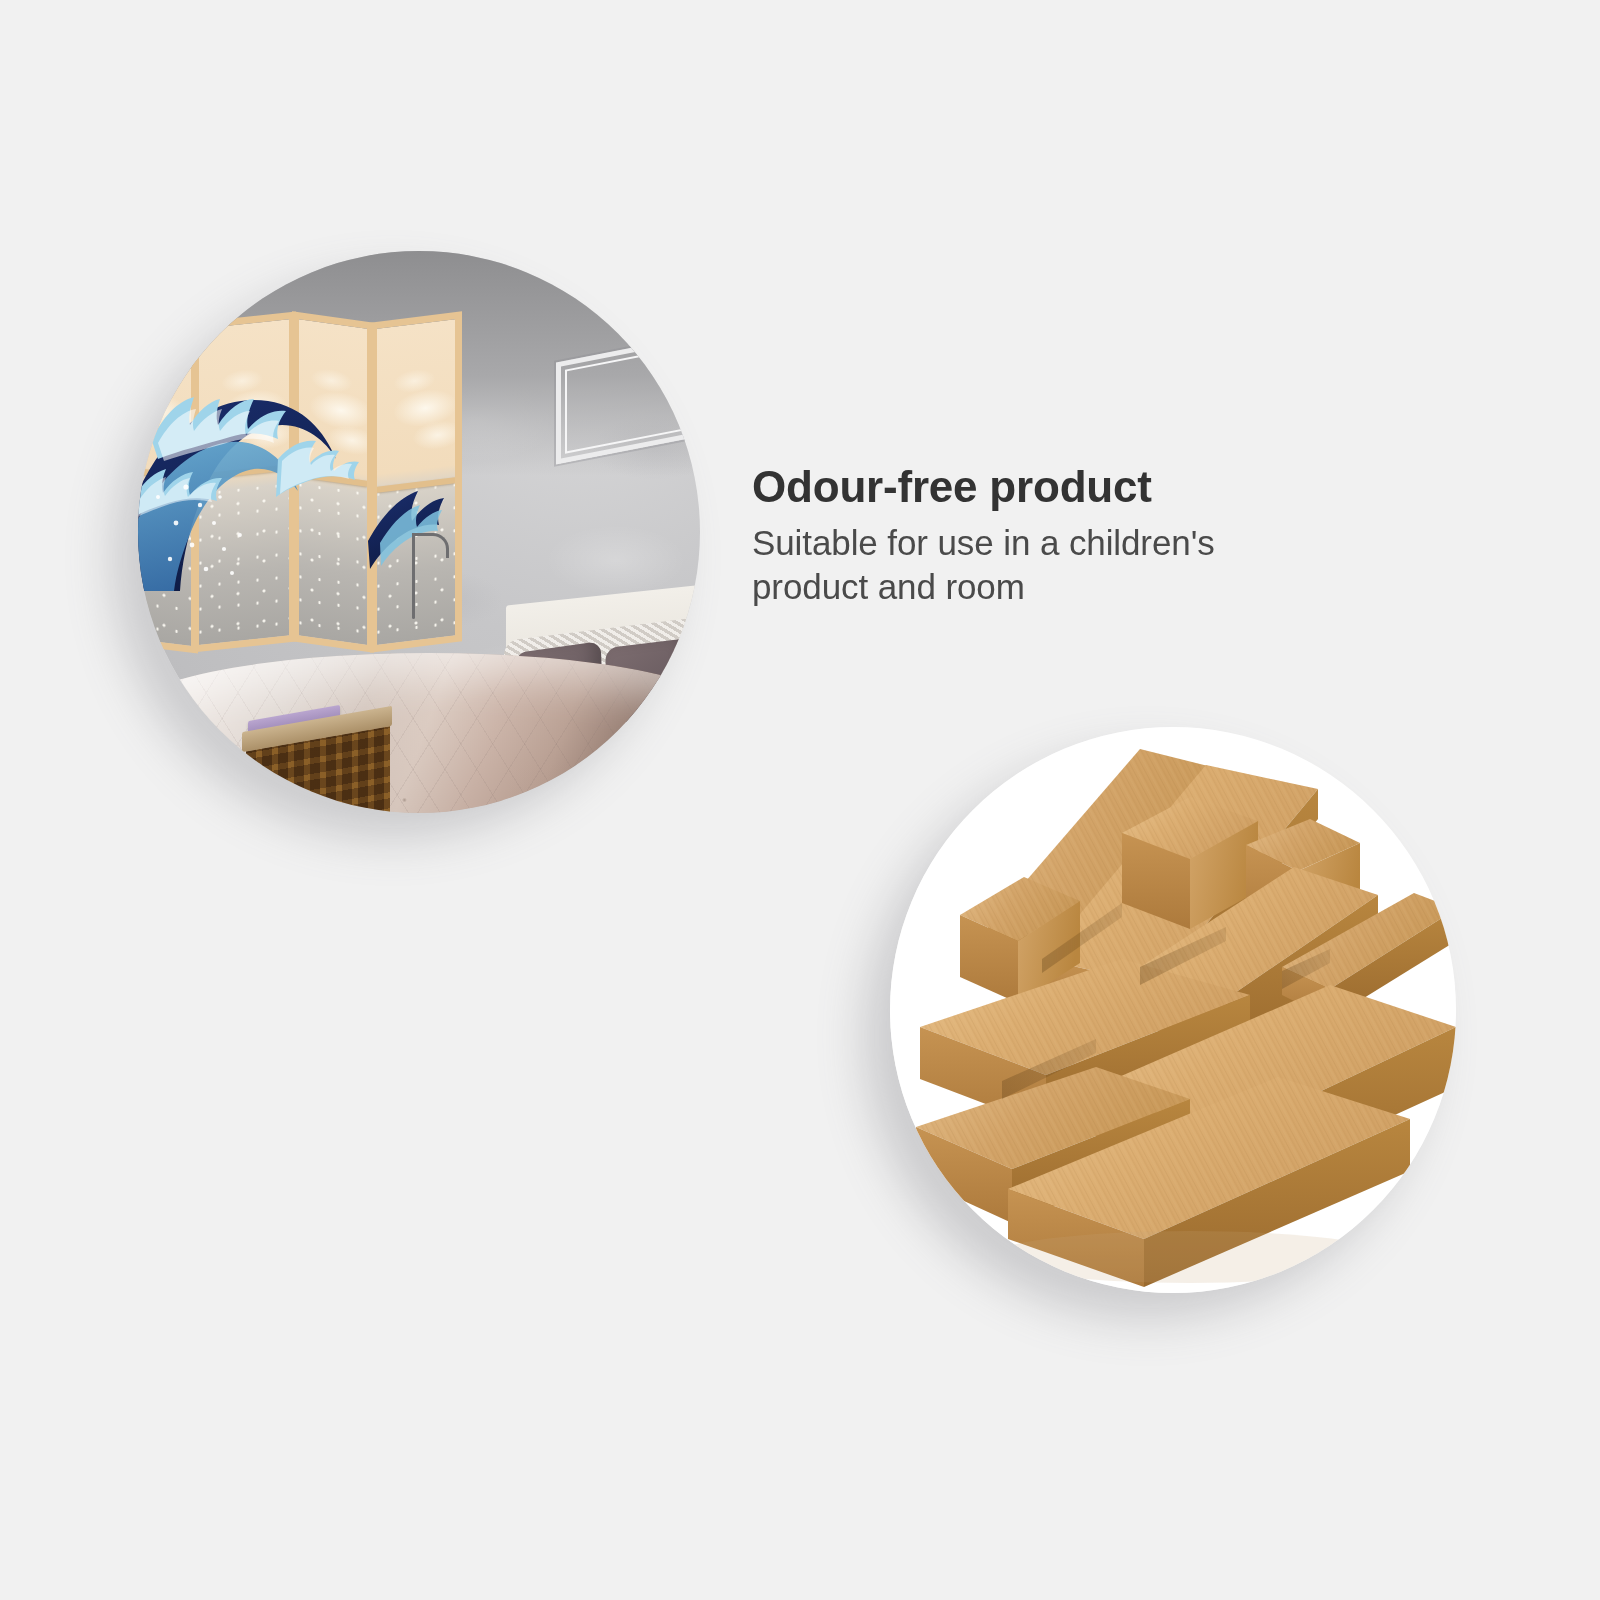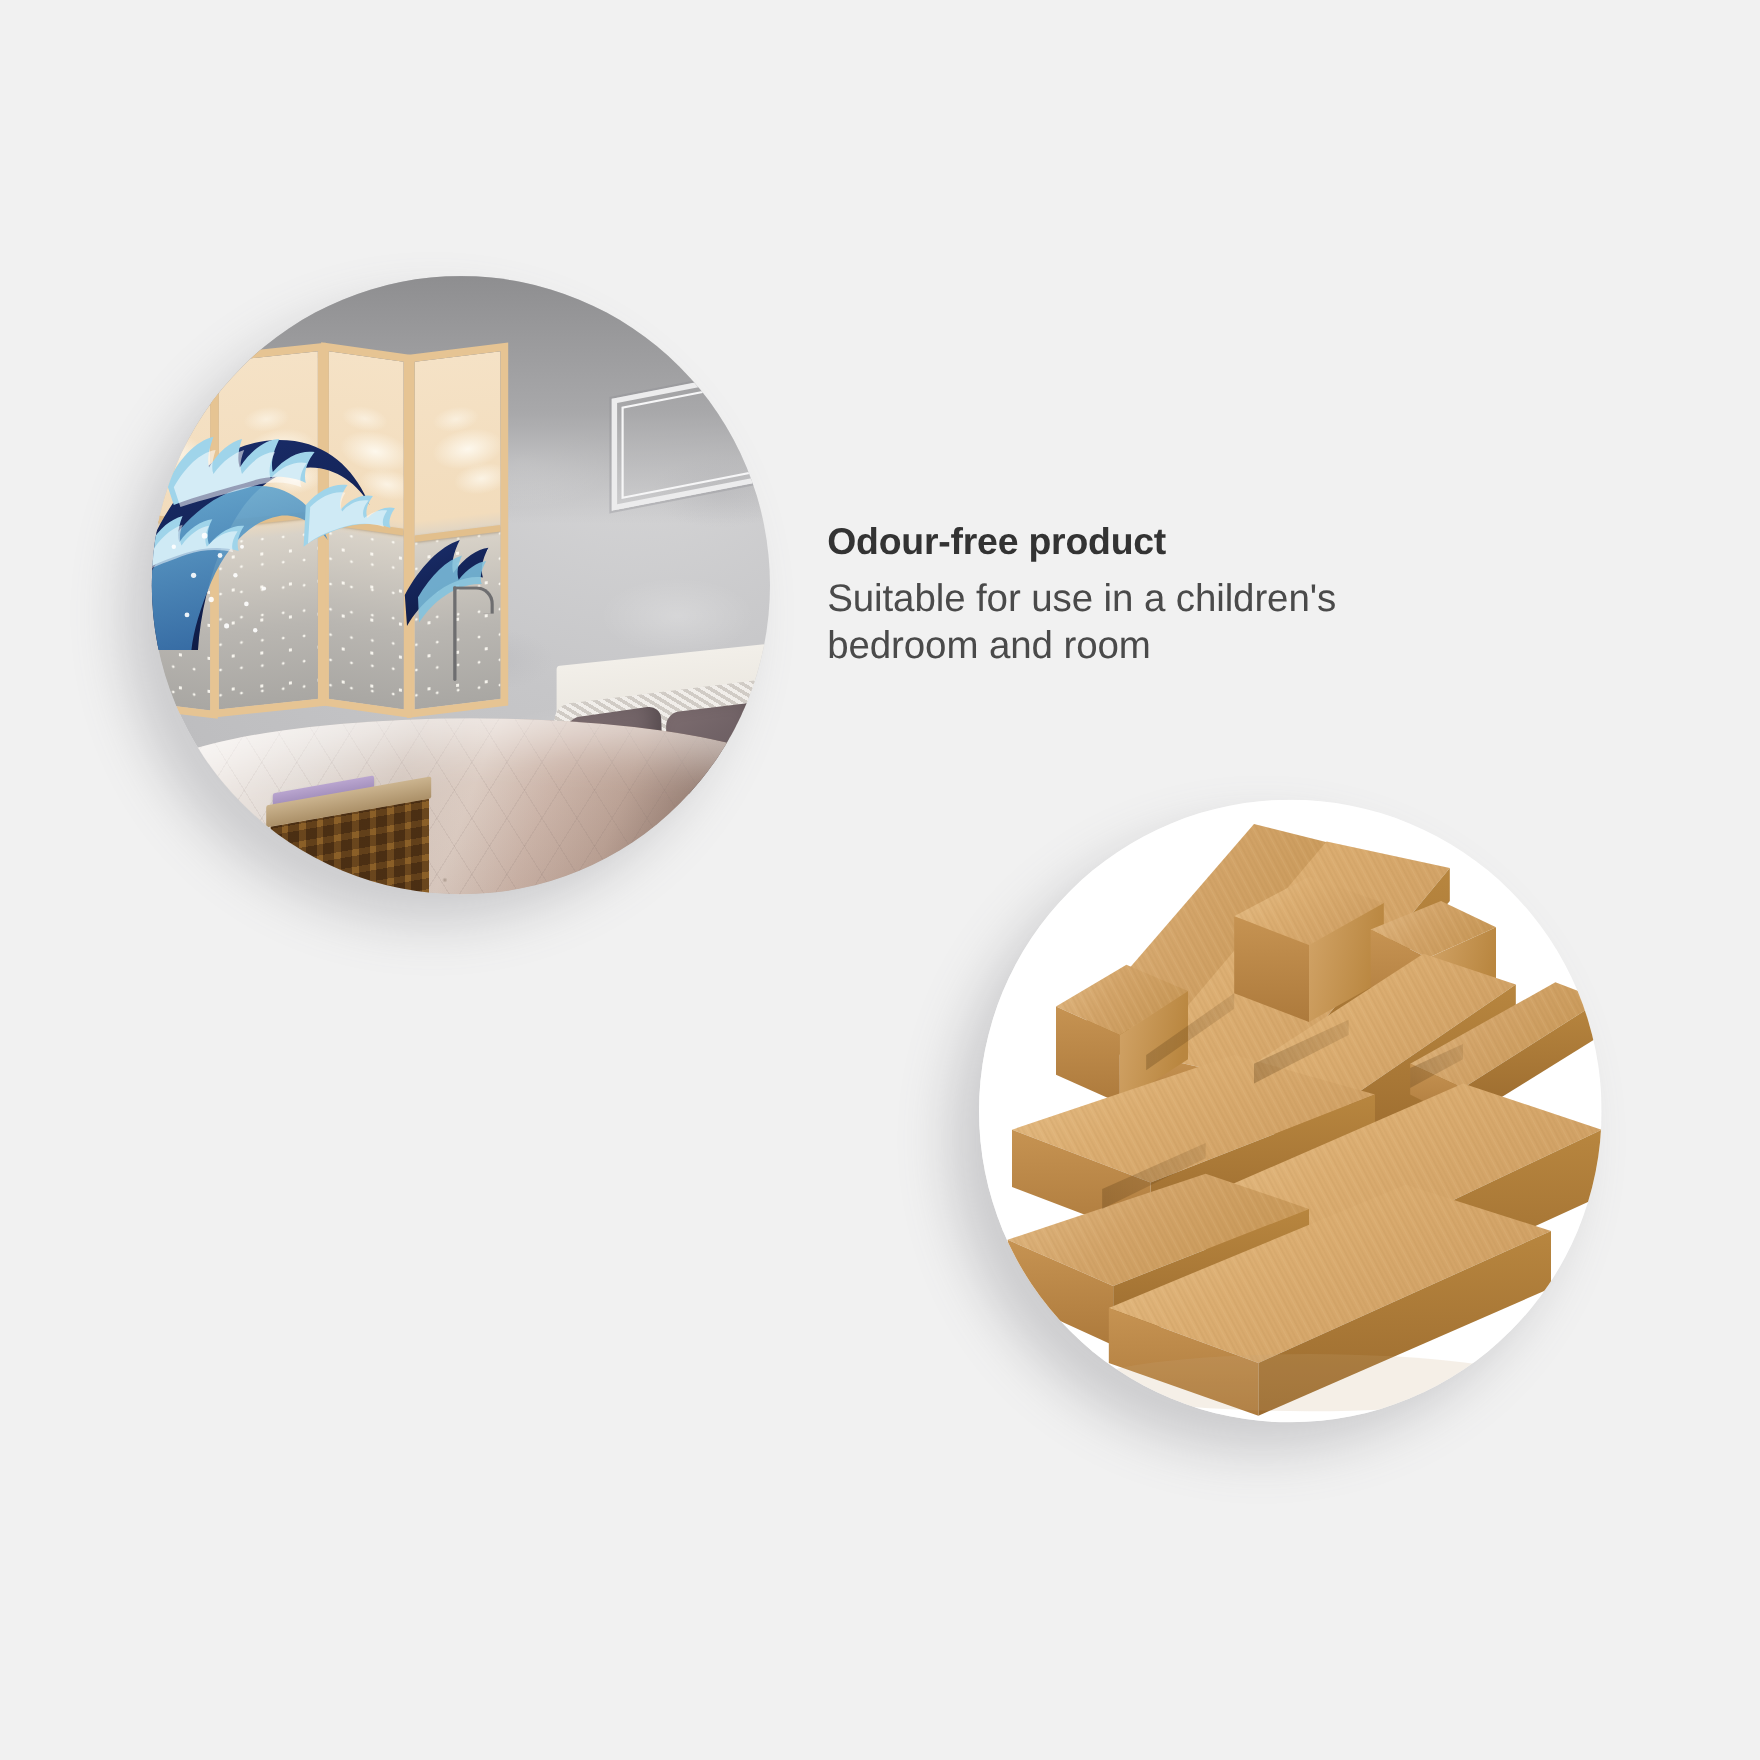--- a/index.html
+++ b/index.html
@@ -172,22 +172,22 @@
   .timber-bg{position:absolute;inset:0;background:#ffffff;}
   .timber-art{position:absolute;inset:0;}
   .timber-art svg{width:100%;height:100%;display:block;}
 
   
   .text-block{position:absolute;}
   #text-odour{left:752px;top:458px;width:560px;text-align:left;}
   #text-solid{left:230px;top:995px;width:566px;text-align:right;}
 
   .feature-title{
-    font-size:34px;font-weight:bold;color:#333333;
-    line-height:1.12;margin:16px 0 10px 0;letter-spacing:-.2px;
+    font-size:44px;font-weight:bold;color:#333333;
+    line-height:1.12;margin:4px 0 10px 0;letter-spacing:-.2px;
   }
   .feature-desc{
     font-size:35px;font-weight:normal;color:#4a4a4a;
     line-height:1.24;margin:0;letter-spacing:-.1px;
   }
 </style>
 </head>
 <body style="background: rgb(241, 241, 241);">
 
 <div class="stage">
@@ -326,21 +326,21 @@
         <div class="bench-book"></div>
         <div class="bench-top"></div>
         <div class="bench-body"></div>
       </div>
 
     </div>
   </div>
 
   <div class="text-block" id="text-odour">
     <h2 class="feature-title">Odour-free product</h2>
-    <p class="feature-desc">Suitable for use in a children's bedroom and room</p>
+    <p class="feature-desc">Suitable for use in a children's product and room</p>
   </div>
 
   <div class="circle" id="circle-timber">
     <div class="inner">
       <div class="timber-bg"></div>
       <div class="timber-art">
         <svg viewBox="0 0 566 566" preserveAspectRatio="none">
           <defs>
             <linearGradient id="topA" x1="0" y1="0" x2="1" y2="0.5">
               <stop offset="0" stop-color="#e7c08a"></stop>

